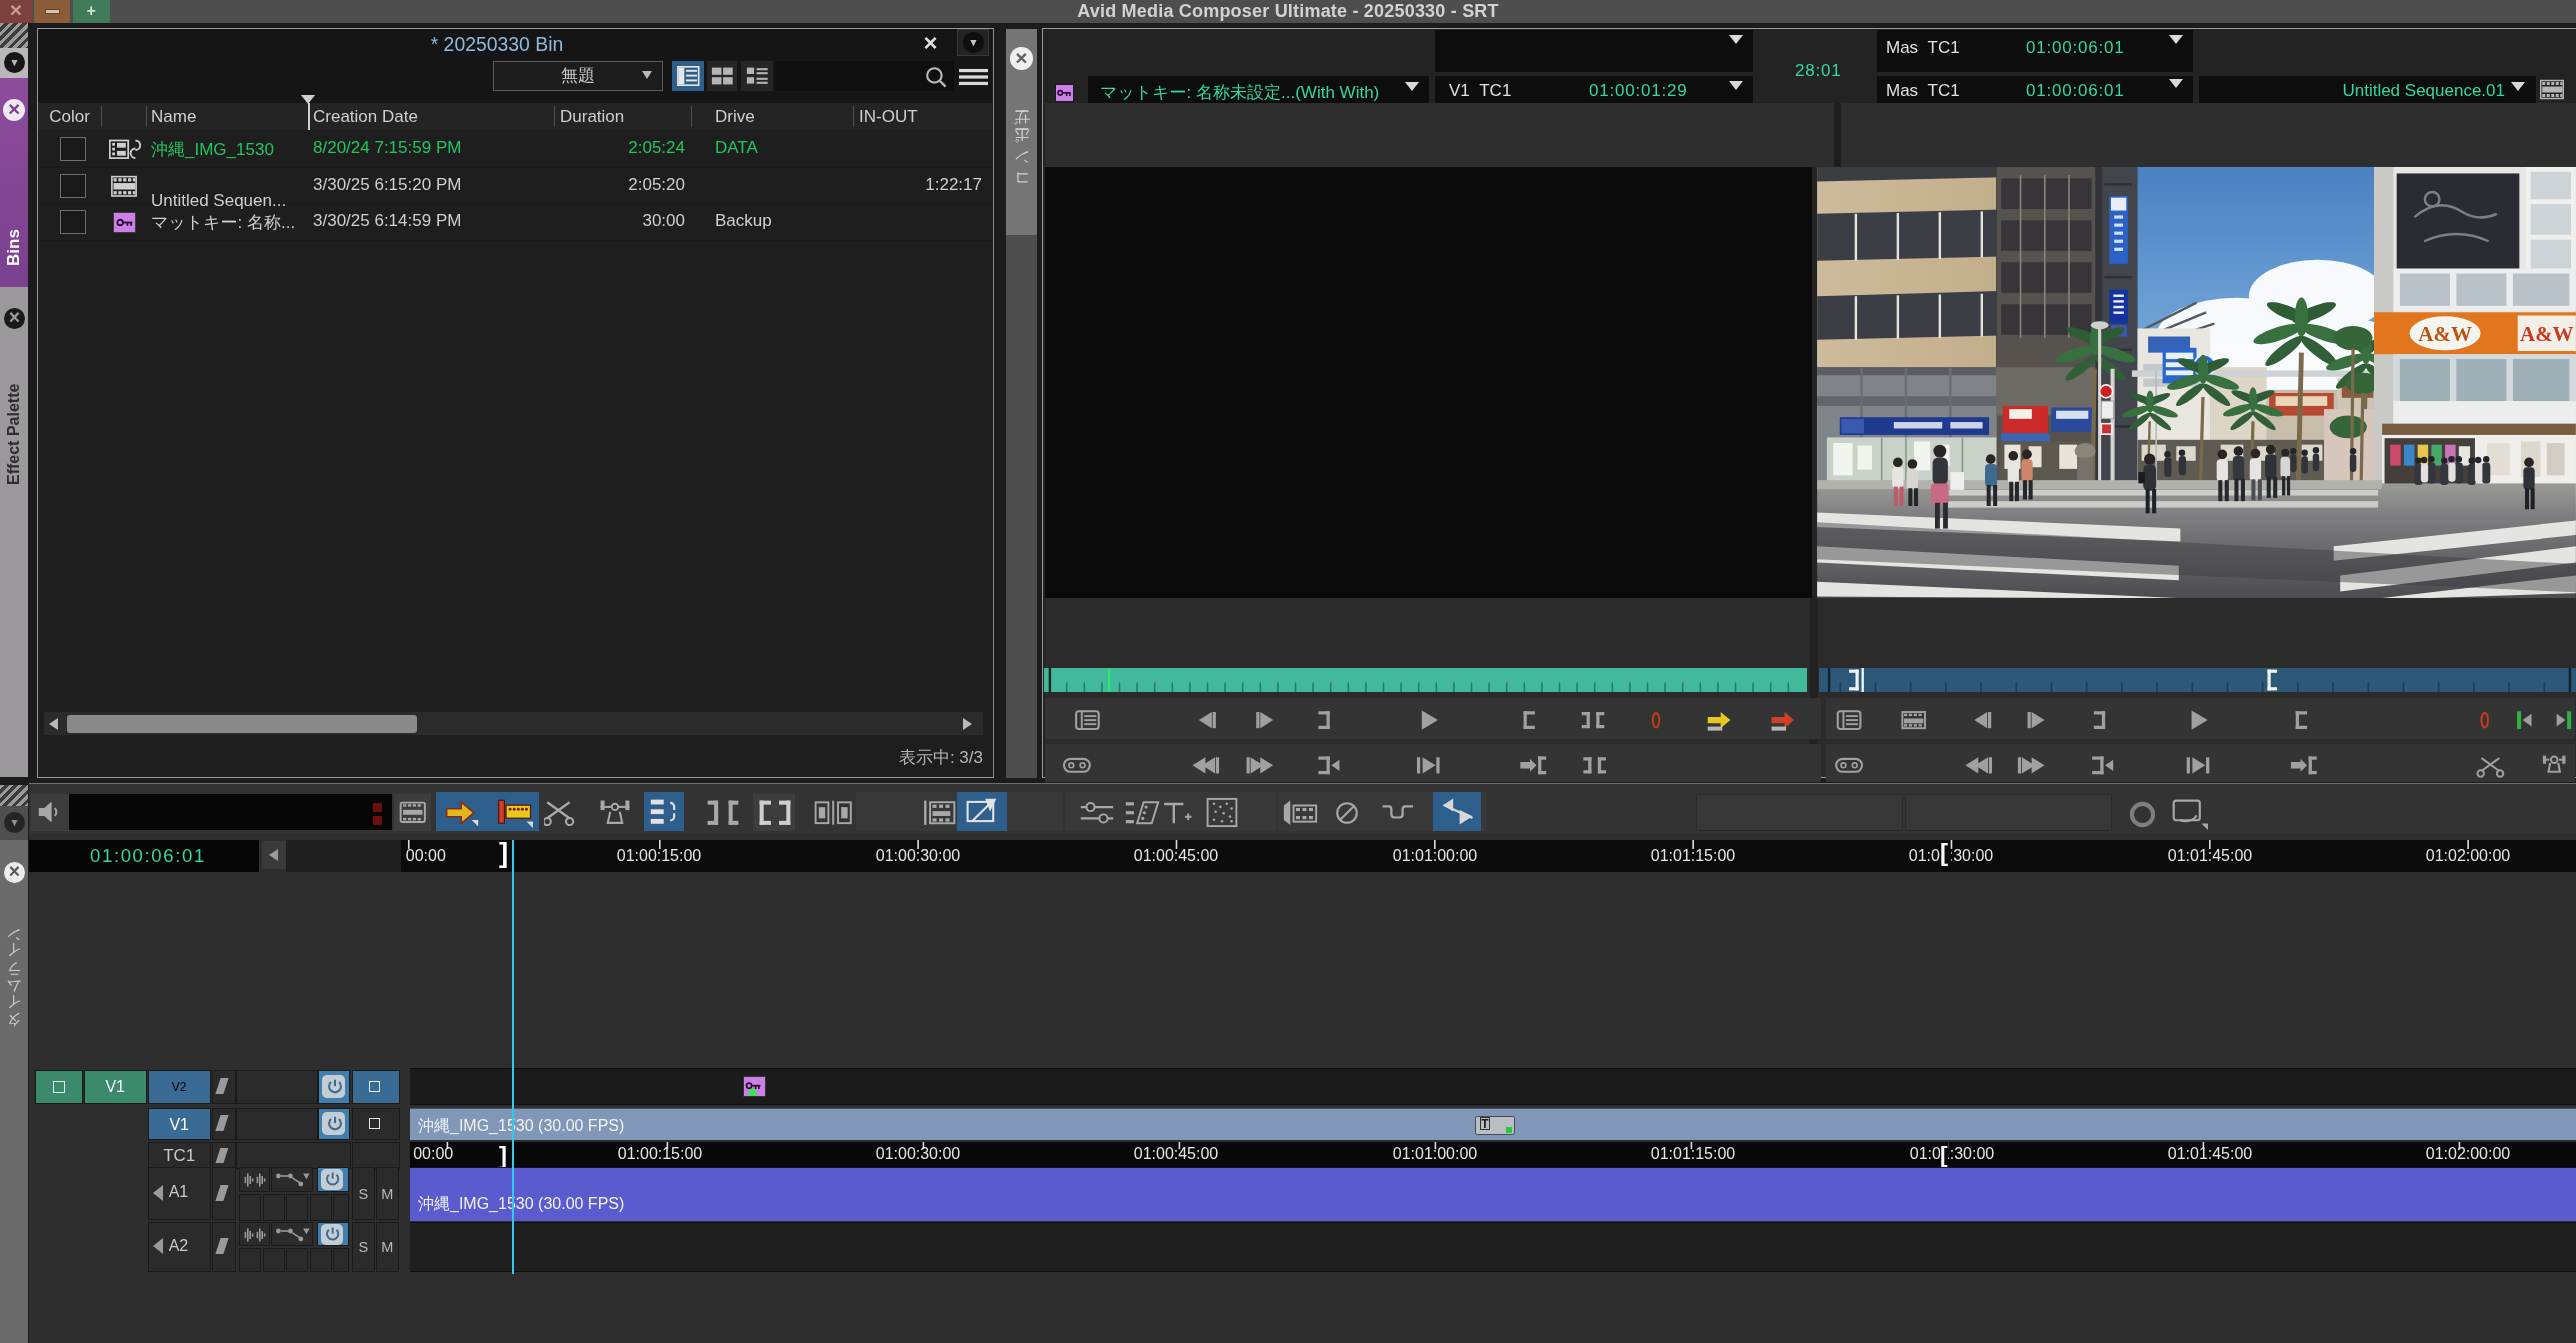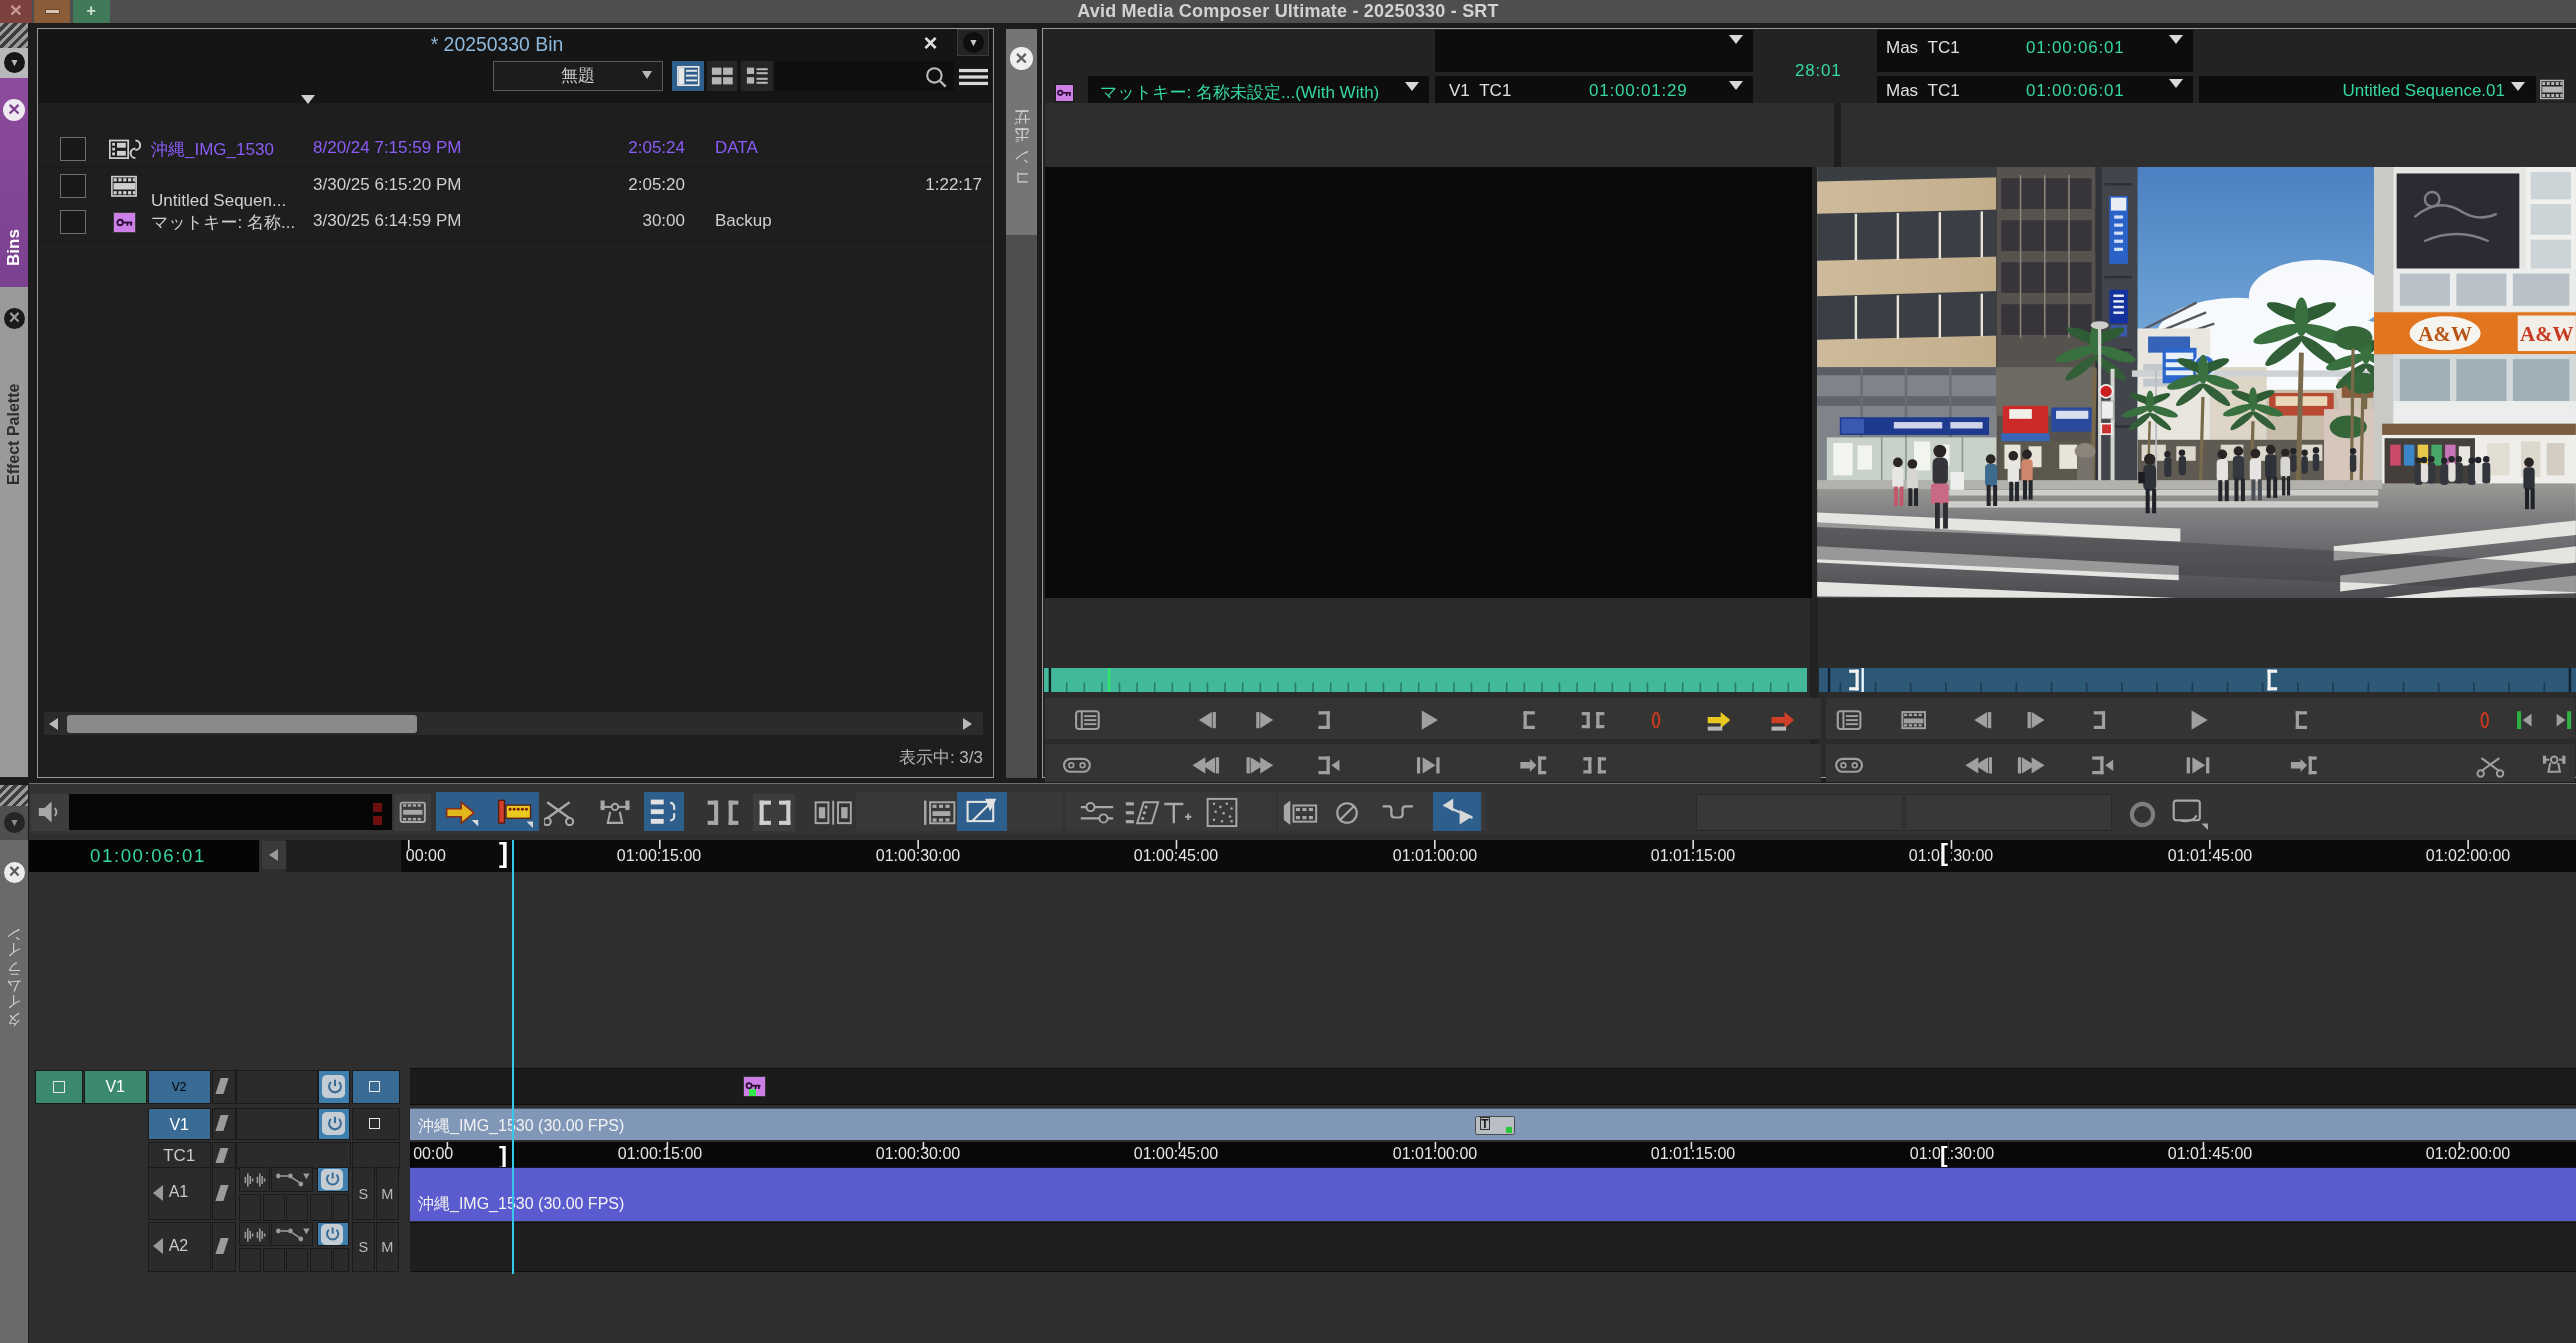--- a/index.html
+++ b/index.html
@@ -74,23 +74,37 @@
   <svg class="abs" style="left:886px;top:36px" width="24" height="24" viewBox="0 0 30 30">
       <circle cx="13" cy="13" r="9" fill="none" stroke="#b9b9b9" stroke-width="2.6"></circle>
       <line x1="20" y1="20" x2="27" y2="27" stroke="#b9b9b9" stroke-width="3"></line>
     </svg>
   <svg class="abs" style="left:921px;top:39px" width="29" height="18" viewBox="0 0 36 22">
       <line x1="0" y1="3" x2="36" y2="3" stroke="#d9d9d9" stroke-width="4"></line>
       <line x1="0" y1="11" x2="36" y2="11" stroke="#d9d9d9" stroke-width="4"></line>
       <line x1="0" y1="19" x2="36" y2="19" stroke="#d9d9d9" stroke-width="4"></line>
     </svg>
 
+  <div class="abs" style="left:0;top:74px;width:954px;height:27.5px;background:#242424;color:#cfcfcf;font-size:17px;">
+    <span class="abs" style="left:11.3px;top:4px;">Color</span>
+    <span class="abs" style="left:113px;top:4px;">Name</span>
+    <span class="abs" style="left:275px;top:4px;">Creation Date</span>
+    <span class="abs" style="left:522px;top:4px;">Duration</span>
+    <span class="abs" style="left:677px;top:4px;">Drive</span>
+    <span class="abs" style="left:821px;top:4px;">IN-OUT</span>
+    <div class="abs" style="left:63px;top:3.2px;width:0.8px;height:21px;background:#4f4f4f;"></div>
+    <div class="abs" style="left:108px;top:3.2px;width:0.8px;height:21px;background:#4f4f4f;"></div>
+    <div class="abs" style="left:270px;top:0;width:1.6px;height:27.5px;background:#cfcfcf;"></div>
+    <div class="abs" style="left:516px;top:3.2px;width:0.8px;height:21px;background:#4f4f4f;"></div>
+    <div class="abs" style="left:653px;top:3.2px;width:0.8px;height:21px;background:#4f4f4f;"></div>
+    <div class="abs" style="left:815px;top:3.2px;width:0.8px;height:21px;background:#4f4f4f;"></div>
+  </div>
   <div class="abs" style="left:263px;top:66px;width:0;height:0;border-left:7.3px solid transparent;border-right:7.3px solid transparent;border-top:9px solid #cfcfcf;"></div>
 
-  <div class="abs" style="left:0;top:103px;width:954px;height:36px;border-bottom:0.8px solid #191919;color:#8b5cf6;font-size:17px;">
+  <div class="abs" style="left:0;top:103px;width:954px;height:36px;border-bottom:0.8px solid #191919;color:#22c55e;font-size:17px;">
     <div class="abs" style="left:22px;top:5.7px;width:26px;height:23.4px;background:#191919;border:0.8px solid #6e6e6e;"></div>
     <svg class="abs" style="left:71px;top:6.5px" width="32" height="22.6" viewBox="0 0 40 28">
         <rect x="1" y="3" width="23" height="22" fill="none" stroke="#cfcfcf" stroke-width="2.2"></rect>
         <rect x="4" y="6" width="3.5" height="3.5" fill="#cfcfcf"></rect>
         <rect x="4" y="12" width="3.5" height="3.5" fill="#cfcfcf"></rect>
         <rect x="4" y="18" width="3.5" height="3.5" fill="#cfcfcf"></rect>
         <rect x="10" y="6" width="11" height="6" fill="#cfcfcf"></rect>
         <rect x="10" y="16" width="11" height="6" fill="#cfcfcf"></rect>
         <path d="M33 3 a6 6 0 0 1 0 12 M33 13 a6 6 0 0 0 0 12" fill="none" stroke="#cfcfcf" stroke-width="2.4"></path>
       </svg>

